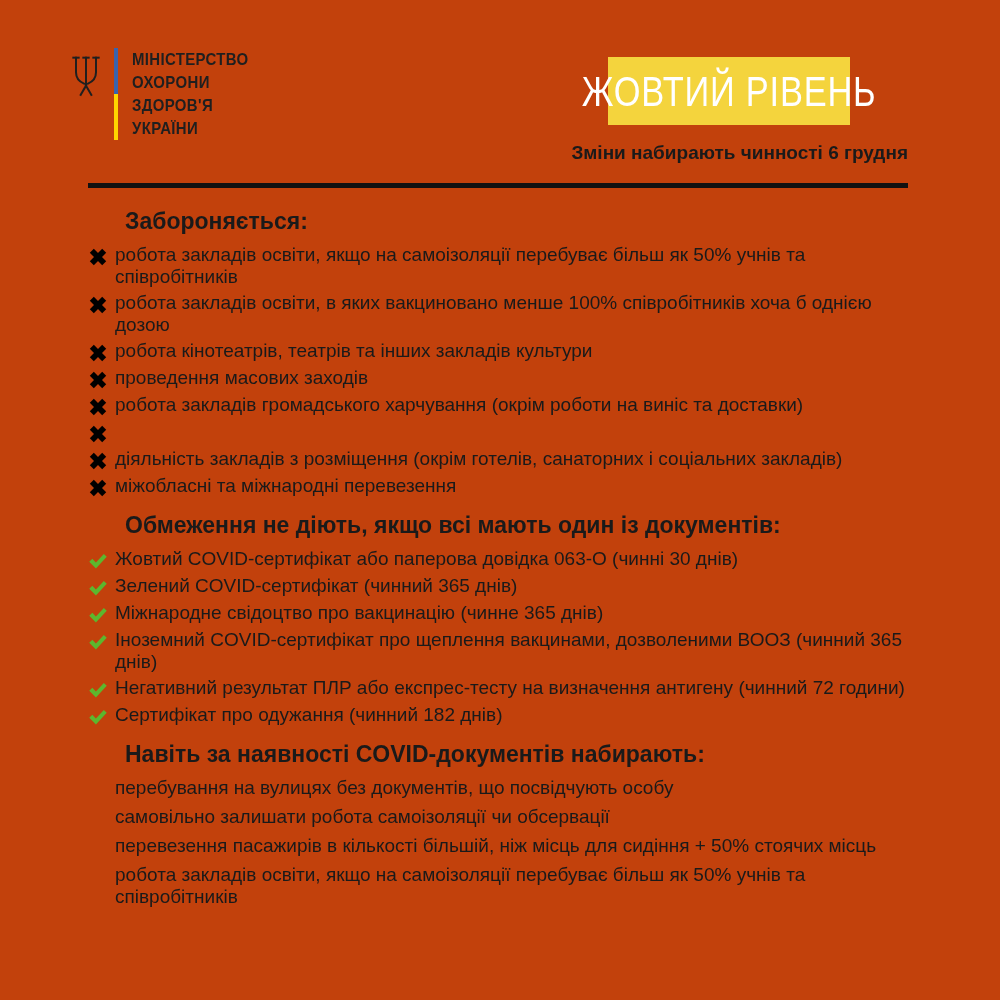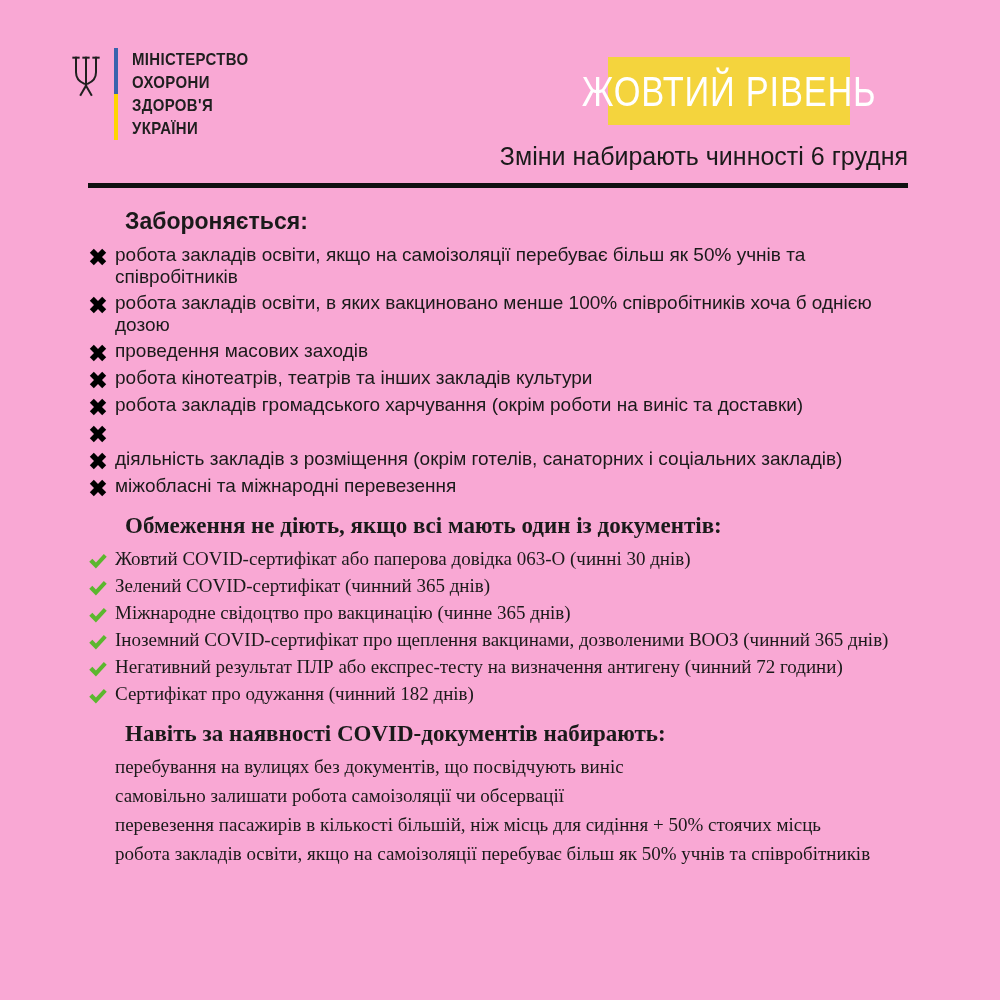--- a/index.html
+++ b/index.html
@@ -1,19 +1,19 @@
 <!DOCTYPE html>
 <html lang="uk"><head>
 <meta charset="utf-8">
 <style>
   html,body { margin:0; padding:0; }
   .poster {
     position:relative;
     width:1000px; height:1000px;
-    background:#f9a8d4;
+    background:#c2410c;
     font-family:"Liberation Sans", sans-serif;
     color:#1a1a1a;
     overflow:hidden;
   }
 
   
   .logo {
     position:absolute; top:48px; left:70px;
     display:flex; align-items:flex-start;
   }
@@ -37,33 +37,33 @@
     display:flex; align-items:center; justify-content:center;
   }
   .banner-text {
     color:#ffffff; font-size:43px; letter-spacing:1px;
     white-space:nowrap;
     transform:scaleX(0.8); transform-origin:center;
   }
 
   .effective {
     position:absolute; top:142px; right:92px;
-    font-size:25px; font-weight:normal;
+    font-size:19px; font-weight:bold;
   }
 
   .rule {
     position:absolute; top:183px; left:88px;
     width:820px; height:5px; background:#111111;
   }
 
   
   .content {
     position:absolute; top:208px; left:88px; width:844px;
   }
-  .section + .section { margin-top:14px;font-family:Liberation Serif, serif; }
+  .section + .section { margin-top:14px; }
   .section-title {
     margin:0 0 9px; padding-left:37px;
     font-size:23px; font-weight:bold; line-height:27px;
   }
   ul.items { list-style:none; margin:0; padding:0; }
   .item {
     display:flex; align-items:flex-start;
     margin-bottom:4px;
     font-size:19px; line-height:22px;
   }
@@ -138,32 +138,32 @@
         </li>
         <li class="item">
           <span class="bullet">
               <svg class="ico x-svg" viewBox="0 0 24 24">
                 <g transform="rotate(45 12 12)">
                   <rect x="1.5" y="8.6" width="21" height="6.8"></rect>
                   <rect x="8.6" y="1.5" width="6.8" height="21"></rect>
                 </g>
               </svg>
             </span>
+          <span class="txt">робота кінотеатрів, театрів та інших закладів культури</span>
+        </li>
+        <li class="item">
+          <span class="bullet">
+              <svg class="ico x-svg" viewBox="0 0 24 24">
+                <g transform="rotate(45 12 12)">
+                  <rect x="1.5" y="8.6" width="21" height="6.8"></rect>
+                  <rect x="8.6" y="1.5" width="6.8" height="21"></rect>
+                </g>
+              </svg>
+            </span>
           <span class="txt">проведення масових заходів</span>
-        </li>
-        <li class="item">
-          <span class="bullet">
-              <svg class="ico x-svg" viewBox="0 0 24 24">
-                <g transform="rotate(45 12 12)">
-                  <rect x="1.5" y="8.6" width="21" height="6.8"></rect>
-                  <rect x="8.6" y="1.5" width="6.8" height="21"></rect>
-                </g>
-              </svg>
-            </span>
-          <span class="txt">робота кінотеатрів, театрів та інших закладів культури</span>
         </li>
         <li class="item">
           <span class="bullet">
               <svg class="ico x-svg" viewBox="0 0 24 24">
                 <g transform="rotate(45 12 12)">
                   <rect x="1.5" y="8.6" width="21" height="6.8"></rect>
                   <rect x="8.6" y="1.5" width="6.8" height="21"></rect>
                 </g>
               </svg>
             </span>
@@ -256,21 +256,21 @@
           <span class="txt">Сертифікат про одужання (чинний 182 днів)</span>
         </li>
       </ul>
     </section>
 
     <section class="section">
       <h2 class="section-title">Навіть за наявності COVID-документів набирають:</h2>
       <ul class="items list-square">
         <li class="item">
           <span class="bullet"><span class="sqb"></span></span>
-          <span class="txt">перебування на вулицях без документів, що посвідчують виніс</span>
+          <span class="txt">перебування на вулицях без документів, що посвідчують особу</span>
         </li>
         <li class="item">
           <span class="bullet"><span class="sqb"></span></span>
           <span class="txt">самовільно залишати робота самоізоляції чи обсервації</span>
         </li>
         <li class="item">
           <span class="bullet"><span class="sqb"></span></span>
           <span class="txt">перевезення пасажирів в кількості більшій, ніж місць для сидіння + 50% стоячих місць</span>
         </li>
         <li class="item">

